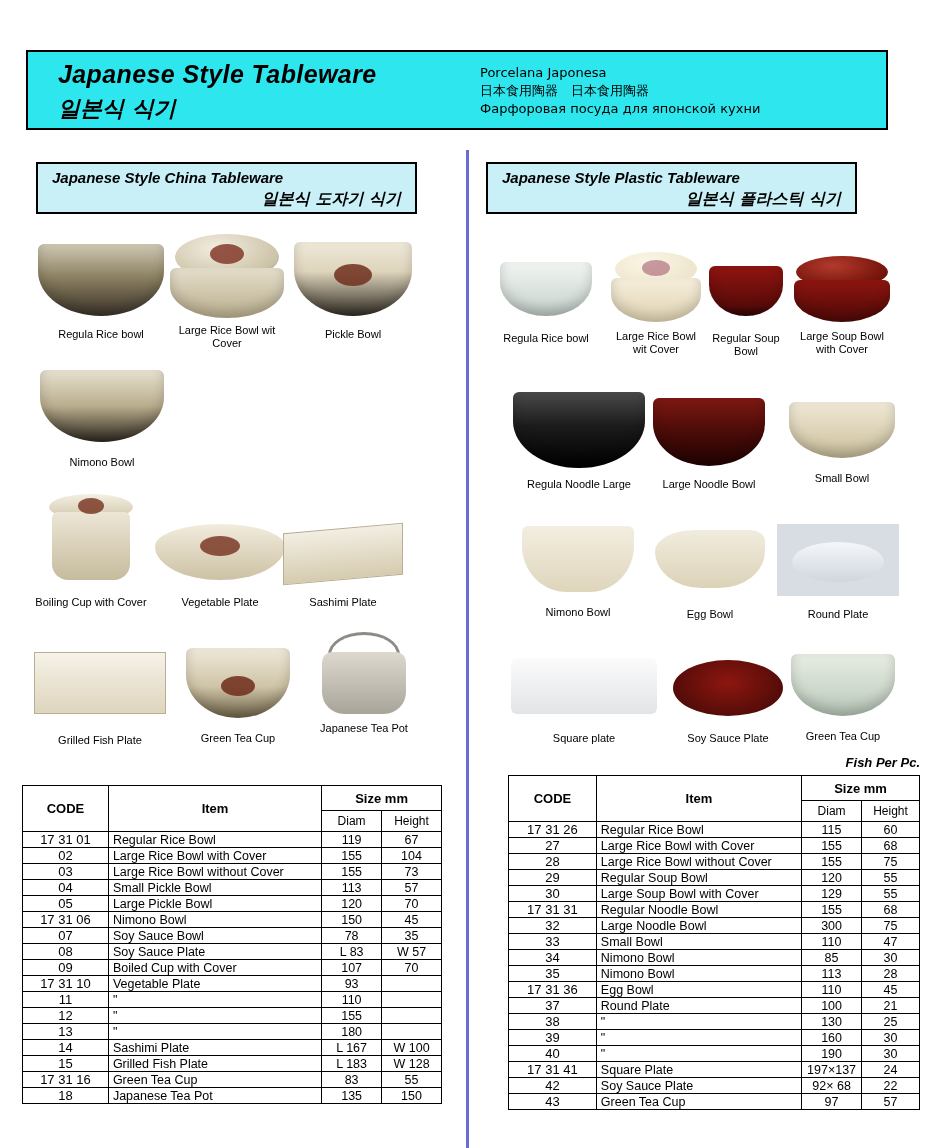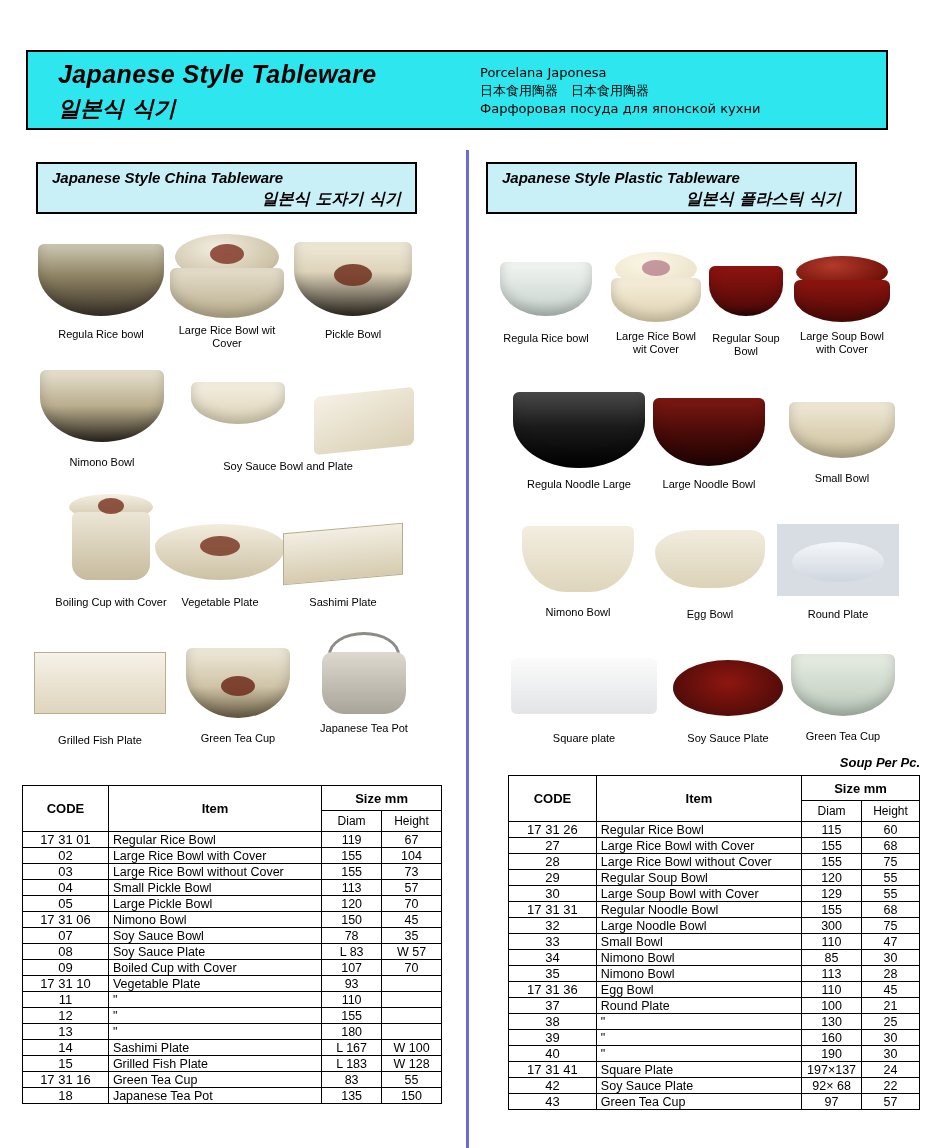--- a/index.html
+++ b/index.html
@@ -139,27 +139,22 @@
     <div class="img bowl" style="top:8px;width:118px;height:74px;background:linear-gradient(180deg,#efe9d8 0%,#ded4bb 40%,#2f2a22 100%);"></div>
     <div class="img" style="top:30px;width:38px;height:22px;border-radius:50%;background:#6e2f1c;opacity:.85;"></div>
     <div class="cap" style="top:94px;text-align:center;">Pickle Bowl</div>
   </div>
 
   <div class="prod" style="left:38px;top:344px;width:128px;height:116px;">
     <div class="img bowl" style="top:6px;width:124px;height:72px;background:linear-gradient(180deg,#e7e1cf 0%,#b9ad8d 50%,#2c261d 100%);"></div>
     <div class="cap" style="top:92px;">Nimono Bowl</div>
   </div>
 
-  <div class="prod" style="left:168px;top:352px;width:240px;height:112px;">
-    <div class="img bowl" style="left:70px;top:10px;width:94px;height:42px;background:linear-gradient(180deg,#f3eee0,#ddd3b6);"></div>
-    <div class="img plate" style="left:196px;top:20px;width:100px;height:58px;background:linear-gradient(160deg,#f5f1e5,#d9cfb4);transform:translateX(-50%) skewY(-6deg);border-radius:6px;"></div>
-    <div class="cap" style="top:88px;">Soy Sauce Bowl and Plate</div>
-  </div>
-
-  <div class="prod" style="left:46px;top:470px;width:130px;height:134px;">
+
+  <div class="prod" style="left:26px;top:470px;width:130px;height:134px;">
     <div class="img ellipse" style="top:4px;width:84px;height:26px;background:linear-gradient(180deg,#f4efe2,#cfc5aa);"></div>
     <div class="img" style="top:22px;width:78px;height:68px;border-radius:6px 6px 16px 16px;background:linear-gradient(180deg,#ece6d6,#c6bb9d);"></div>
     <div class="img" style="top:8px;width:26px;height:16px;border-radius:50%;background:#75301d;opacity:.8;"></div>
     <div class="cap" style="top:106px;">Boiling Cup with Cover</div>
   </div>
 
   <div class="prod" style="left:150px;top:490px;width:140px;height:110px;">
     <div class="img" style="top:14px;width:130px;height:56px;border-radius:50%/40% 40% 60% 60%;background:linear-gradient(180deg,#f2ecdd,#ccc1a4);"></div>
     <div class="img" style="top:26px;width:40px;height:20px;border-radius:50%;background:#74301c;opacity:.8;"></div>
     <div class="cap" style="top:86px;">Vegetable Plate</div>
@@ -249,21 +244,21 @@
   <div class="prod" style="left:668px;top:634px;width:120px;height:102px;">
     <div class="img" style="top:6px;width:110px;height:56px;border-radius:50%;background:radial-gradient(ellipse at 50% 40%,#8e1610,#4d0b08 80%);"></div>
     <div class="cap" style="top:78px;">Soy Sauce Plate</div>
   </div>
 
   <div class="prod" style="left:786px;top:628px;width:114px;height:106px;">
     <div class="img bowl" style="top:6px;width:104px;height:62px;background:linear-gradient(180deg,#e7ece2,#cdd8cb 60%,#b2c0b3);"></div>
     <div class="cap" style="top:82px;">Green Tea Cup</div>
   </div>
 
-  <div class="unit-per">Soup Per Pc.</div>
+  <div class="unit-per">Fish Per Pc.</div>
 
   <table class="spec" id="left-table" style="left:22px;top:765px;width:420px;">
     <colgroup>
         <col style="width:86px">
         <col style="width:214px">
         <col style="width:60px">
         <col style="width:60px">
       </colgroup>
     <thead>
       <tr>

